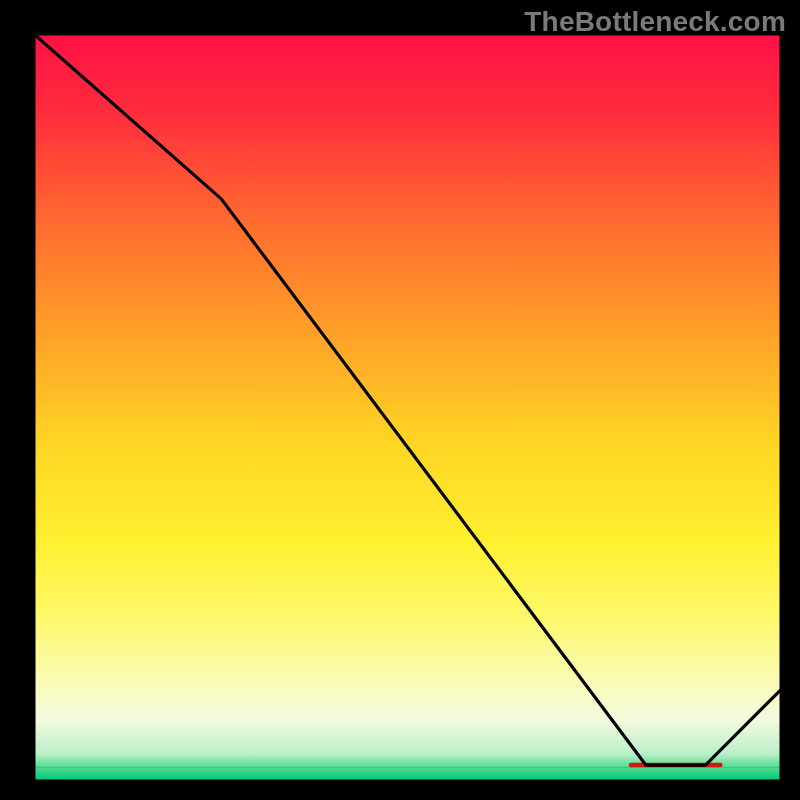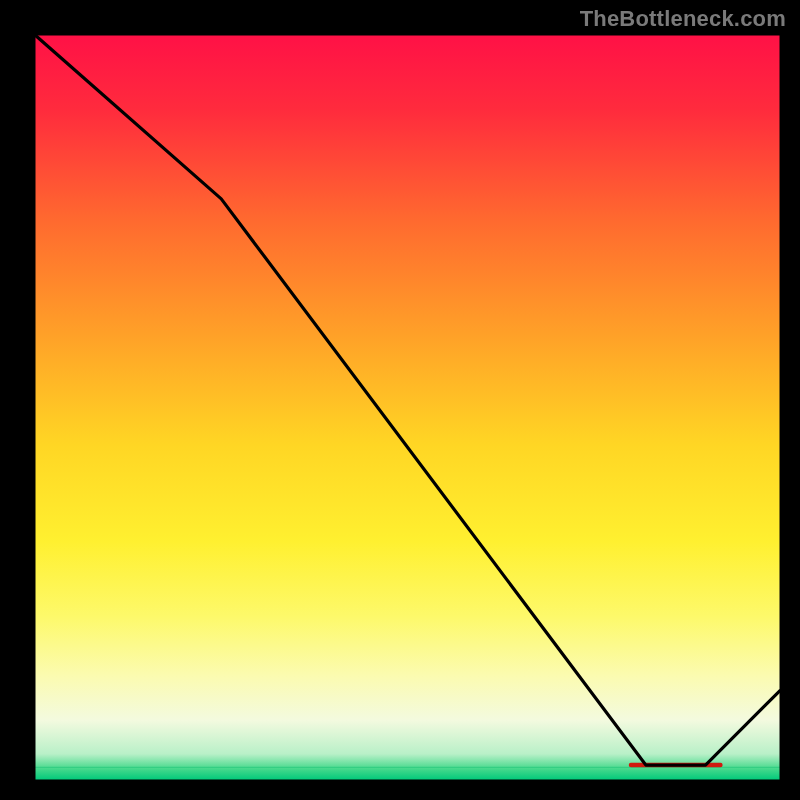--- a/index.html
+++ b/index.html
@@ -13,21 +13,21 @@
   .chart-container {
     position: relative;
     width: 800px;
     height: 800px;
   }
   .watermark {
     position: absolute;
     top: 6px;
     right: 14px;
     font-family: Arial, Helvetica, sans-serif;
-    font-size: 22px;
+    font-size: 28px;
     font-weight: bold;
     color: #7a7a7a;
     letter-spacing: 0.2px;
     z-index: 10;
   }
   svg {
     position: absolute;
     top: 0;
     left: 0;
   }

